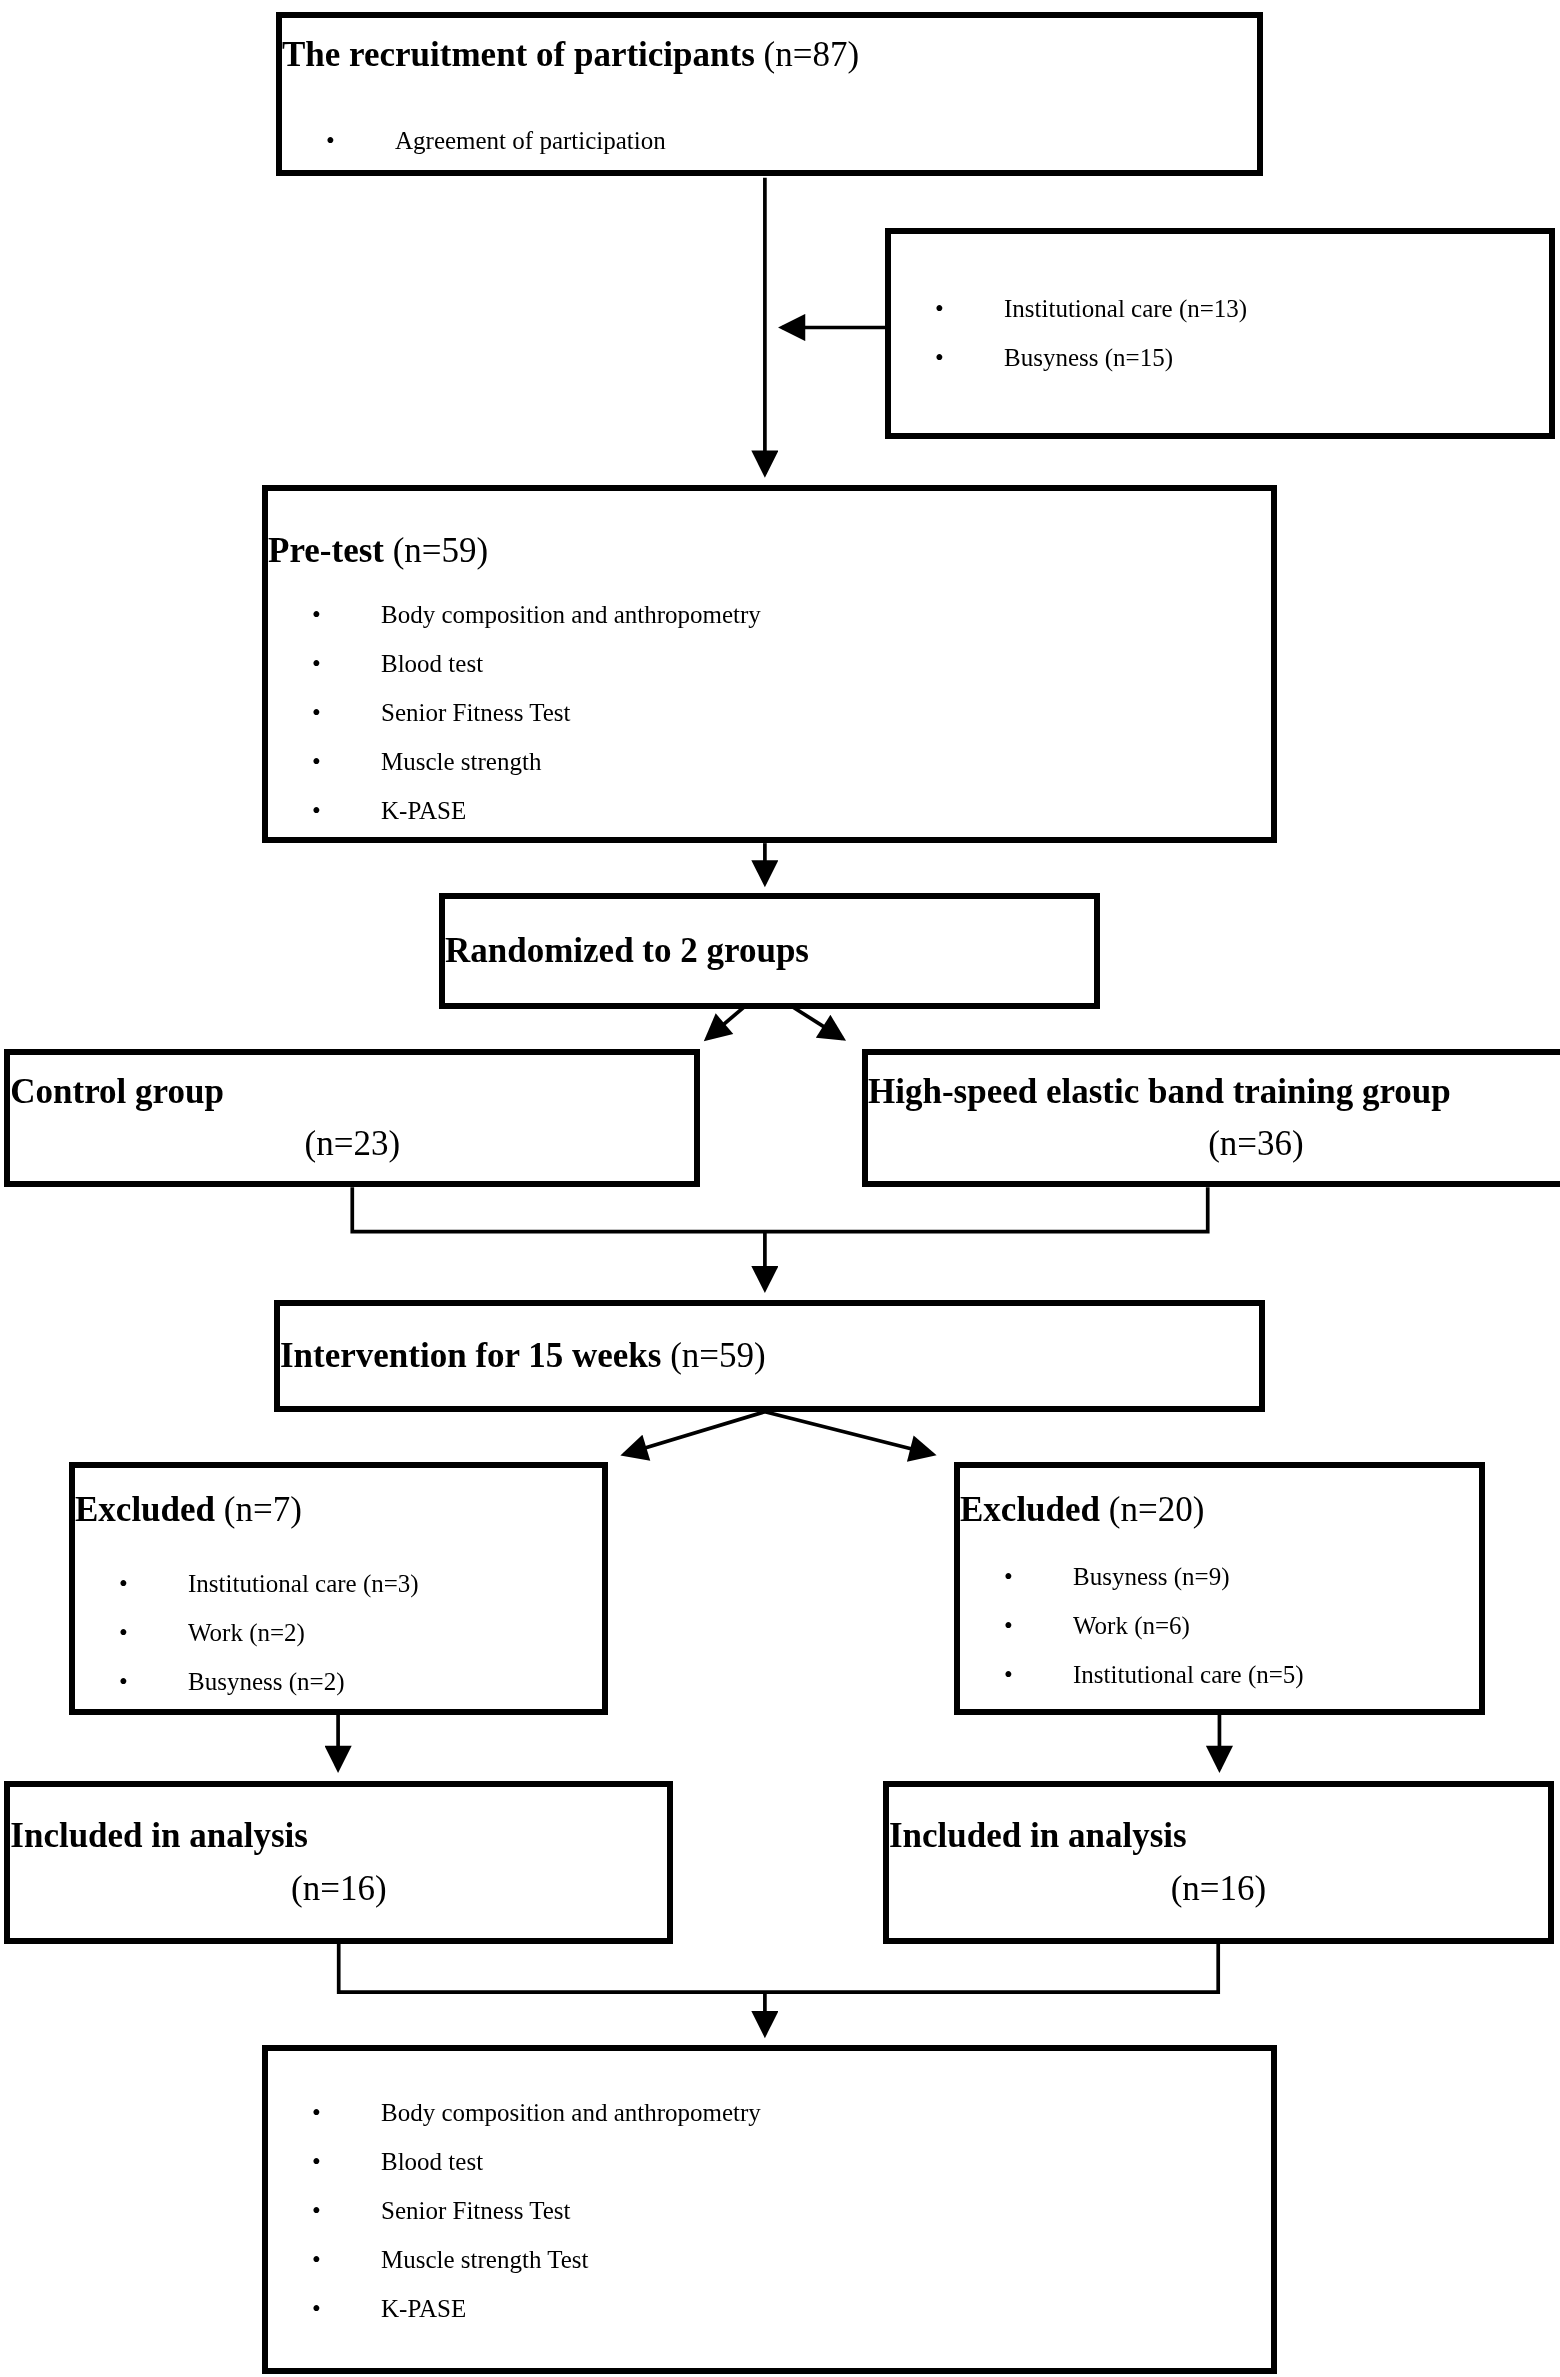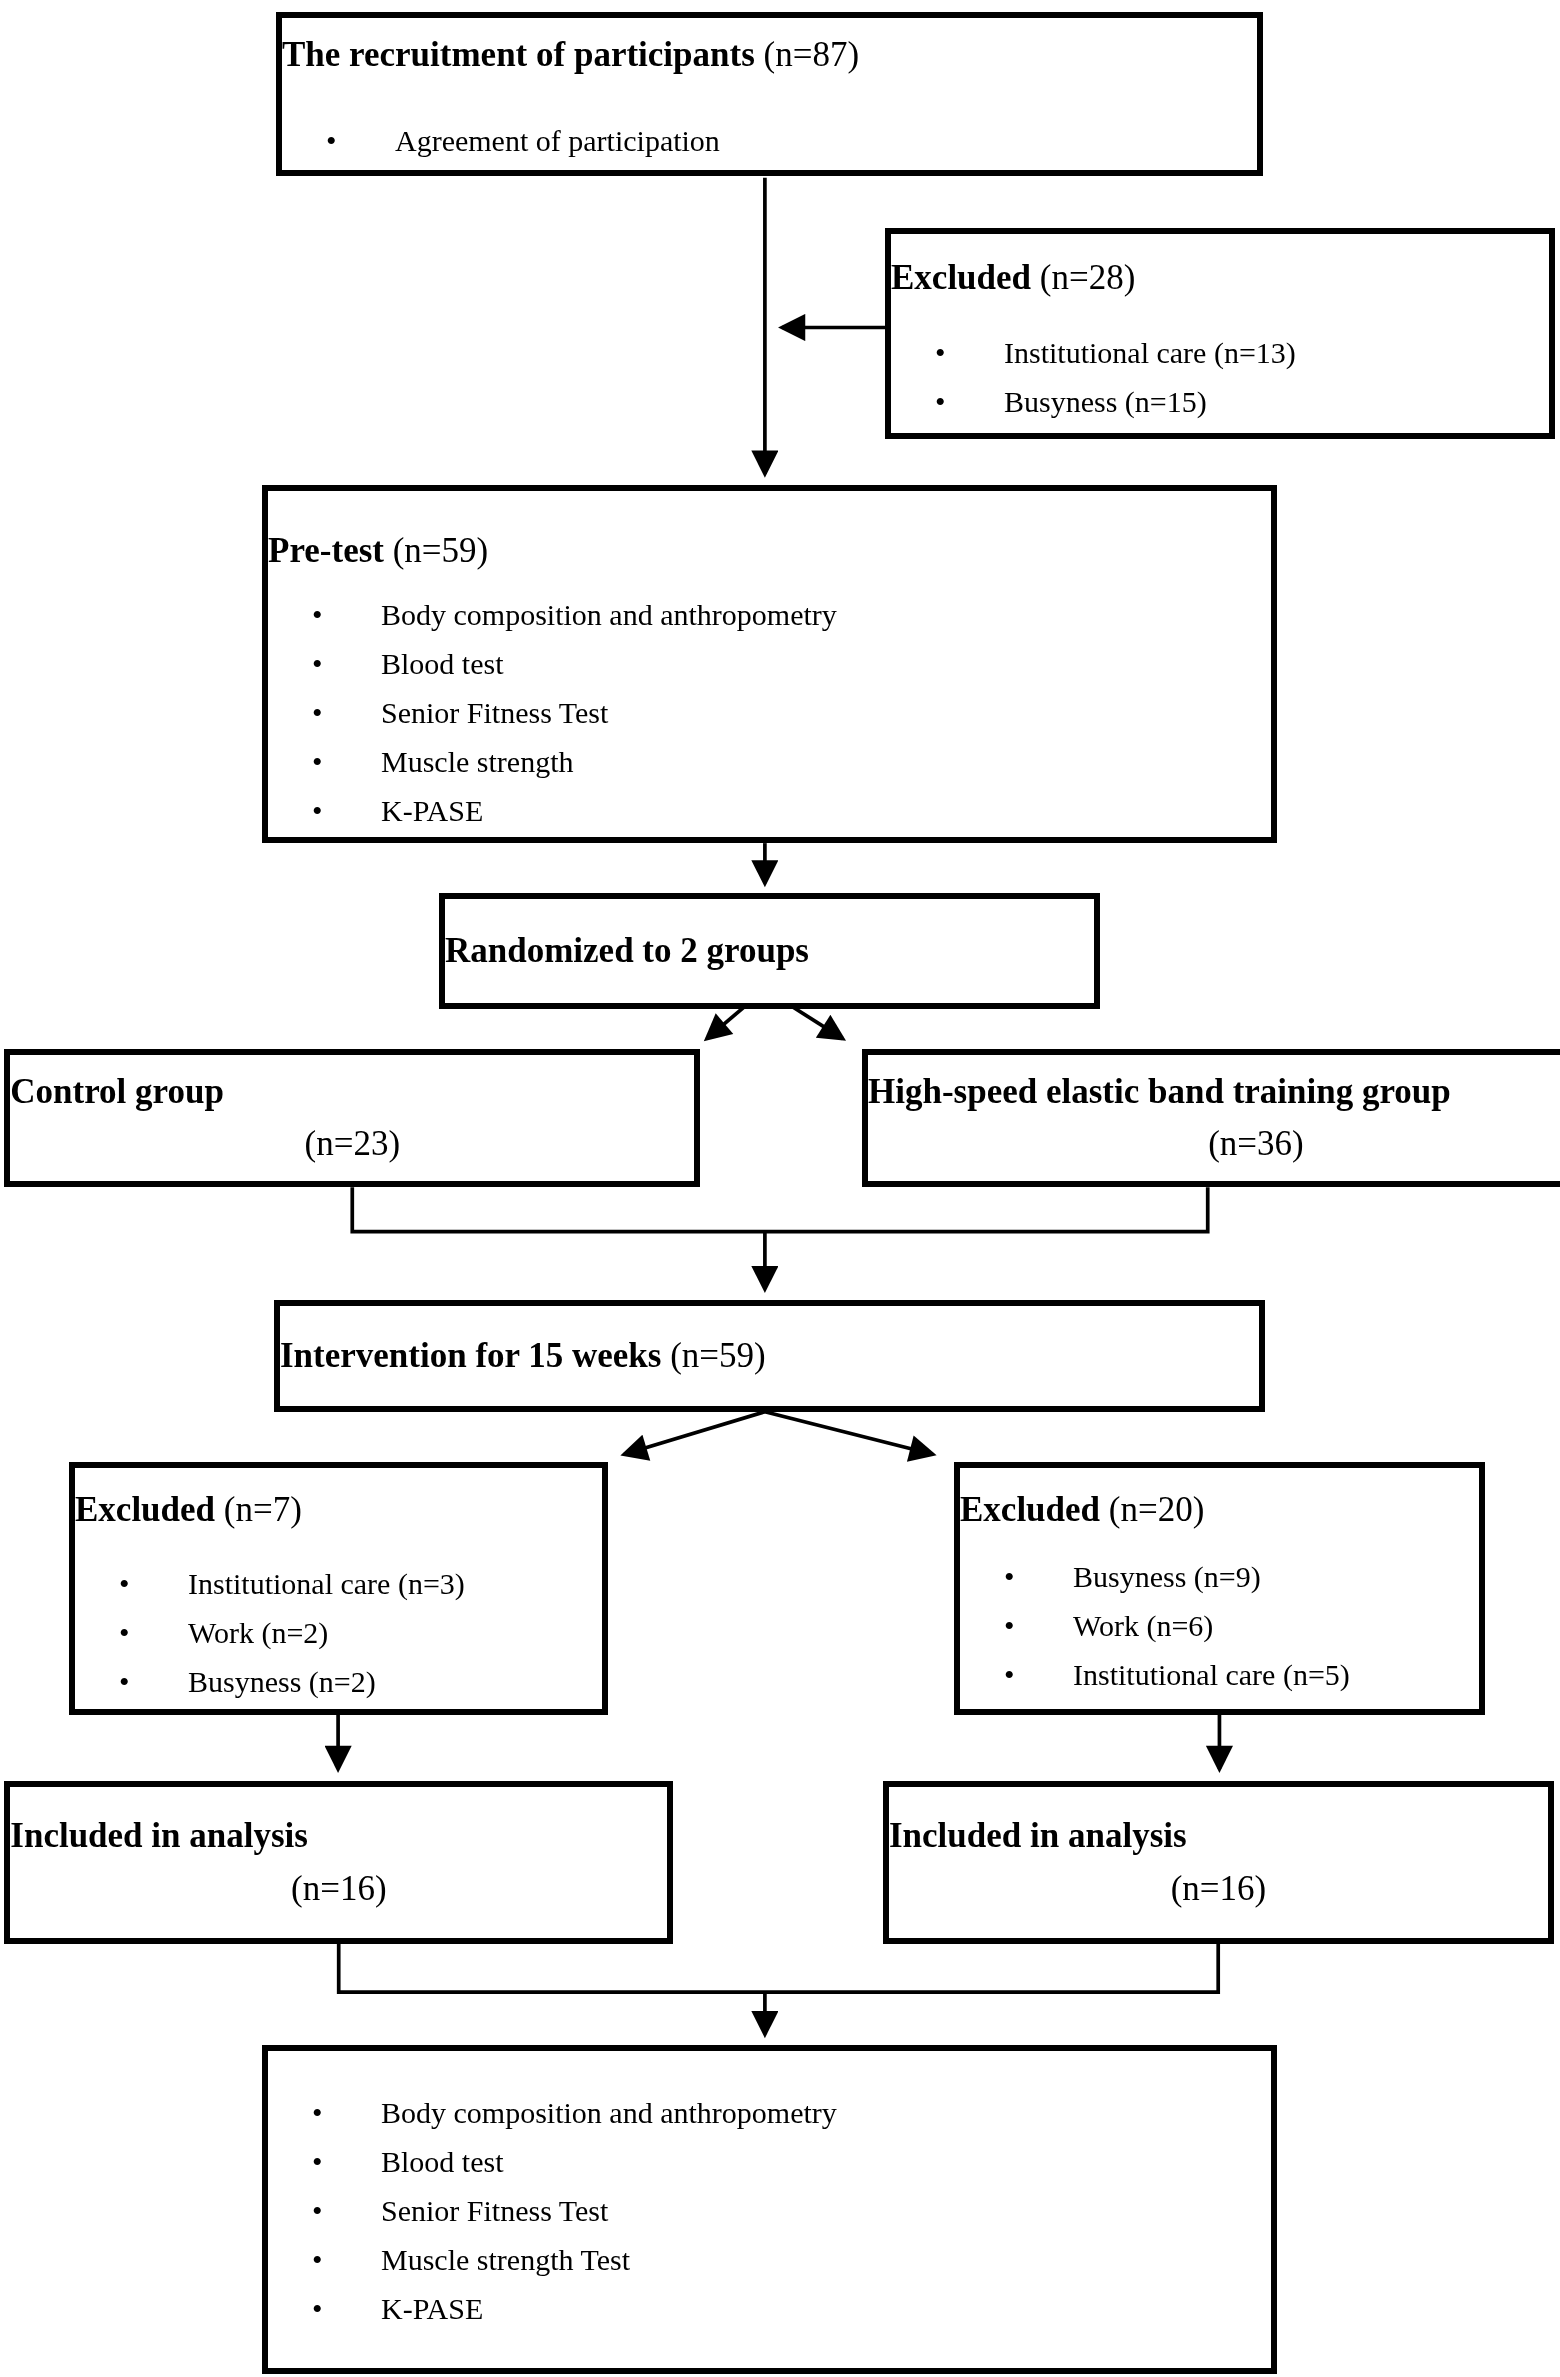--- a/index.html
+++ b/index.html
@@ -39,21 +39,21 @@
     width: 100%;
     text-align: center;
     font-size: 35px;
     line-height: 1.25;
     margin-top: 8.6px;
   }
   ul.bullets {
     list-style: none;
     margin: 0;
     padding: 0 12.3px 0 44px;
-    font-size: 30px;
+    font-size: 25px;
   }
   ul.bullets li {
     position: relative;
     padding-left: 69px;
     line-height: 49px;
   }
   ul.bullets li::before {
     content: "\2022";
     position: absolute;
     left: 0;
@@ -116,21 +116,20 @@
   </svg>
 
   <div class="box b-recruitment">
     <div class="title"><span class="b">The recruitment of participants</span><span> (n=87)</span></div>
     <ul class="bullets">
       <li>Agreement of participation</li>
     </ul>
   </div>
 
   <div class="box b-excluded-top">
-    <div class="title"><span class="b">Excluded</span><span> (n=28)</span></div>
     <ul class="bullets">
       <li>Institutional care (n=13)</li>
       <li>Busyness (n=15)</li>
     </ul>
   </div>
 
   <div class="box b-pretest">
     <div class="title"><span class="b">Pre-test</span><span> (n=59)</span></div>
     <ul class="bullets">
       <li>Body composition and anthropometry</li>

